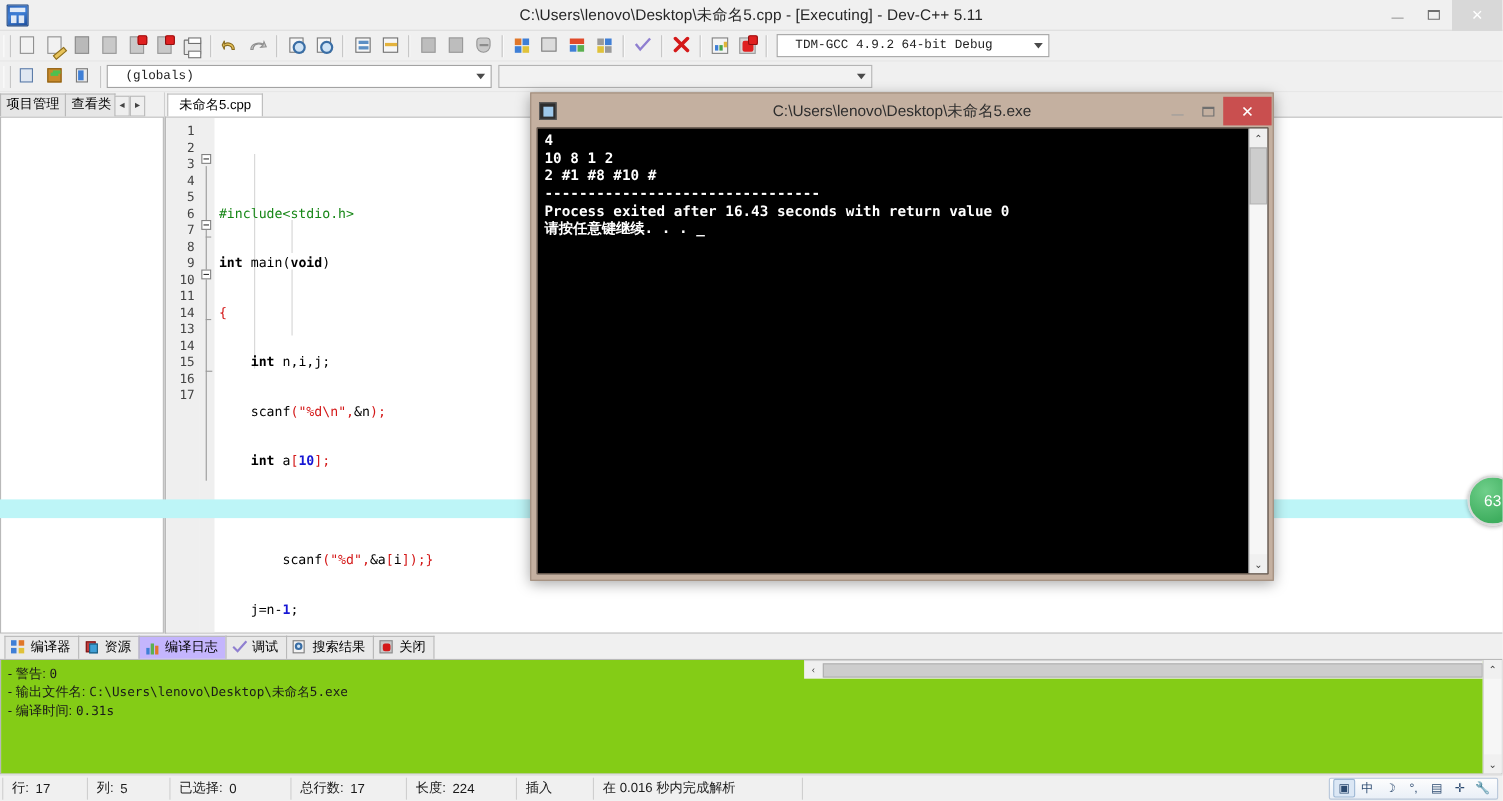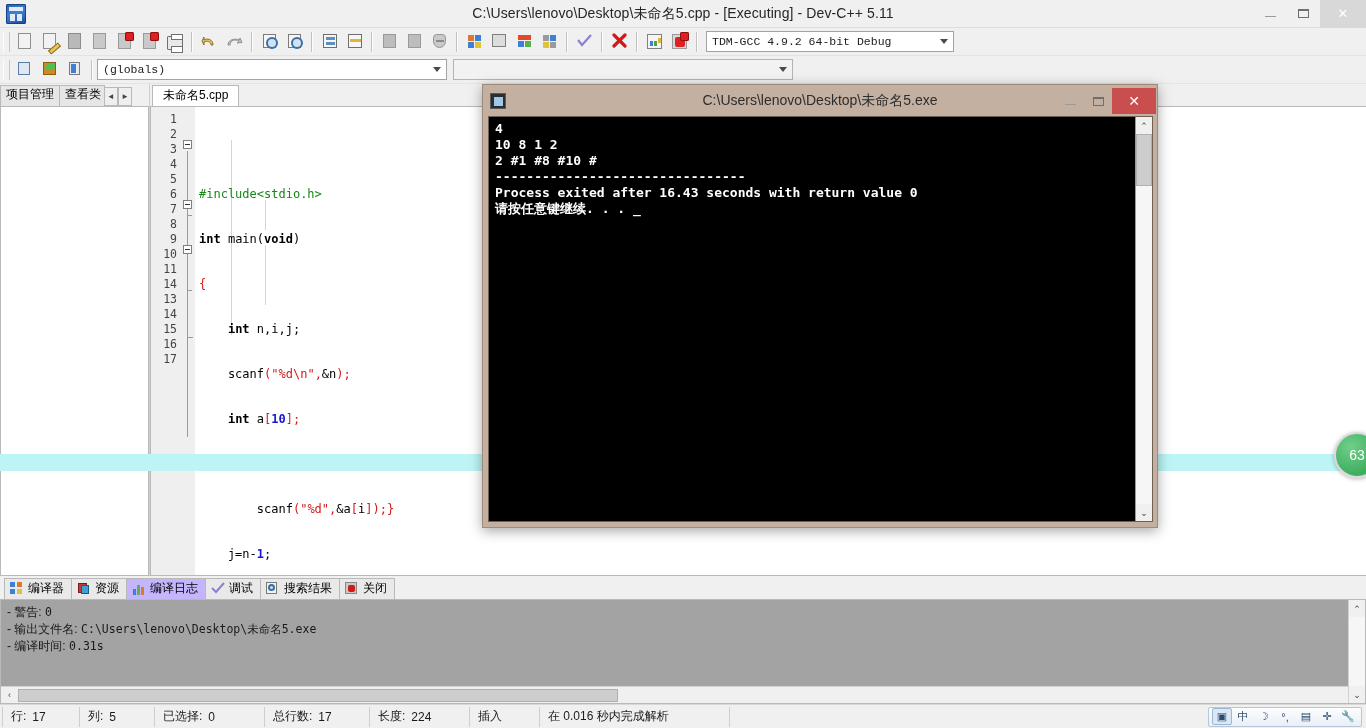--- a/index.html
+++ b/index.html
@@ -177,21 +177,21 @@
   
   .combo {
     height: 21px;
     background: #ffffff;
     border: 1px solid #a3a3a3;
     display: flex;
     align-items: center;
     font-size: 11.5px;
     color: #222;
     font-family: "Liberation Mono", monospace;
-    padding-left: 5px;
+    padding-left: 16px;
     position: relative;
   }
   .combo .caret {
     margin-left: auto;
     margin-right: 5px;
     width: 0;height: 0;
     border-left:4px solid transparent;border-right:4px solid transparent;
     border-top:5px solid #4a4a4a;
   }
   .combo.flat { background:#f2f2f2; border:1px solid #b4b4b4; }
@@ -446,22 +446,22 @@
   }
   .progress {
     height: 22px;
     background:#e8e8e8;
     border:1px solid #c8c8c8;
   }
   .chk-row { display:flex;align-items:center;gap:5px;font-size:12px;color:#222;}
   .chkbox { width:12px;height:12px;border:1px solid #7a7a7a;background:#fff;flex:0 0 12px;}
   .log-right {
     flex:1;
-    display:flex;flex-direction:column;
-    background:#a3a3a3;
+    display:flex;flex-direction:row;
+    background:#84cc16;
     min-width:0;
   }
   .log-lines {
     flex:1;
     padding: 4px 0 0 6px;
     font-size: 12px;
     line-height: 17px;
     color:#1a1a1a;
     overflow:hidden;
   }

